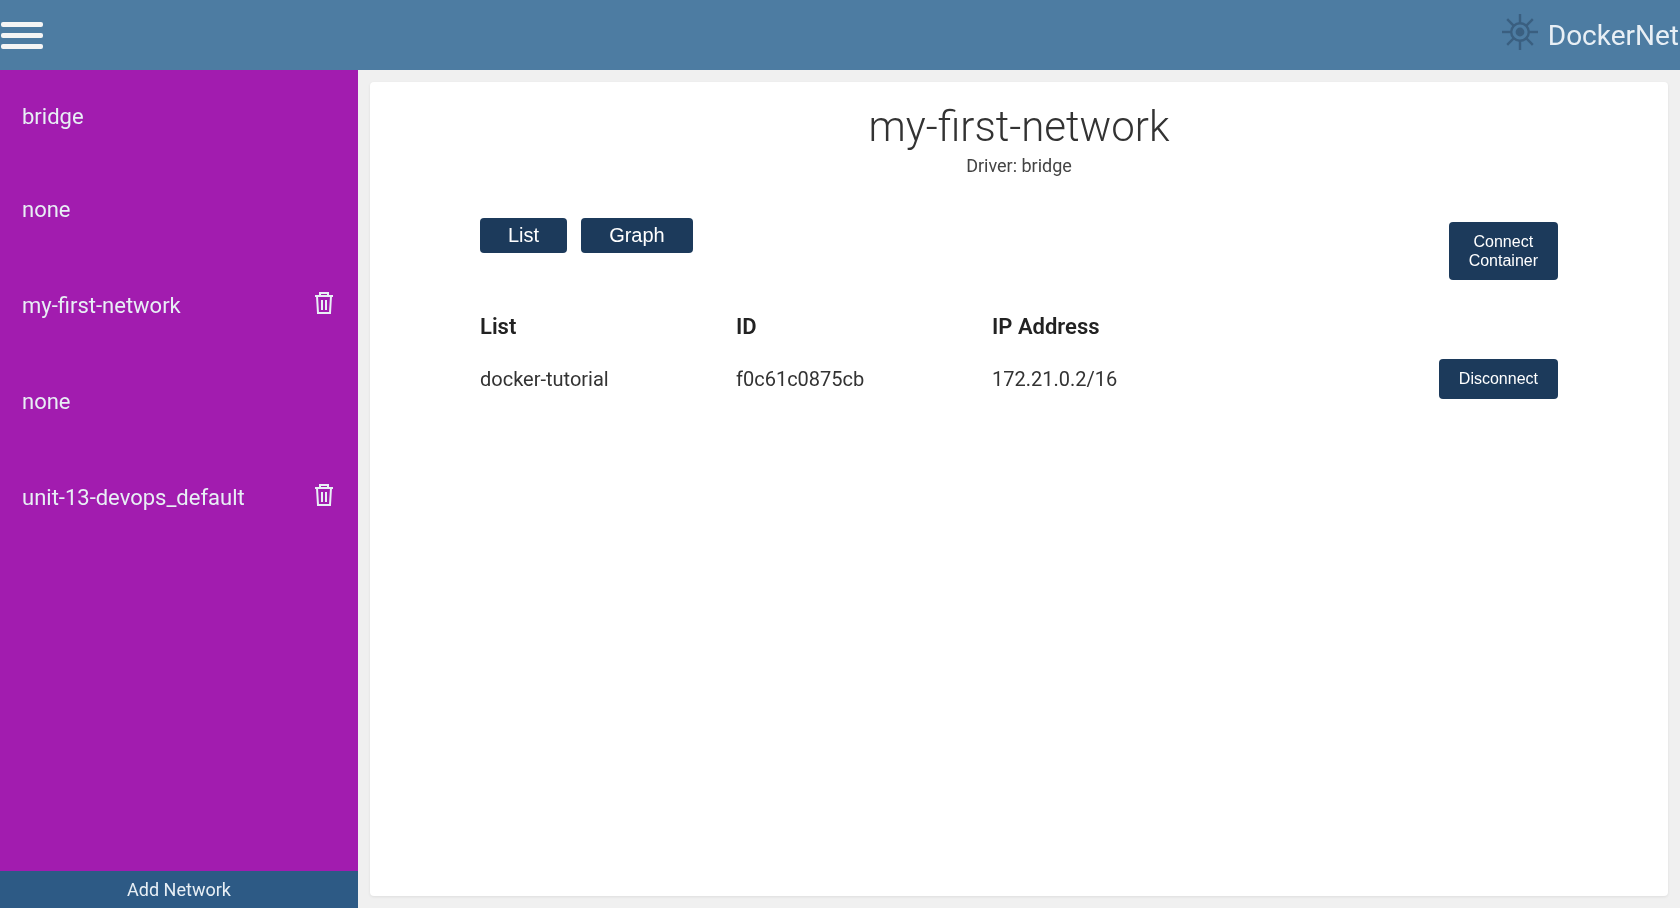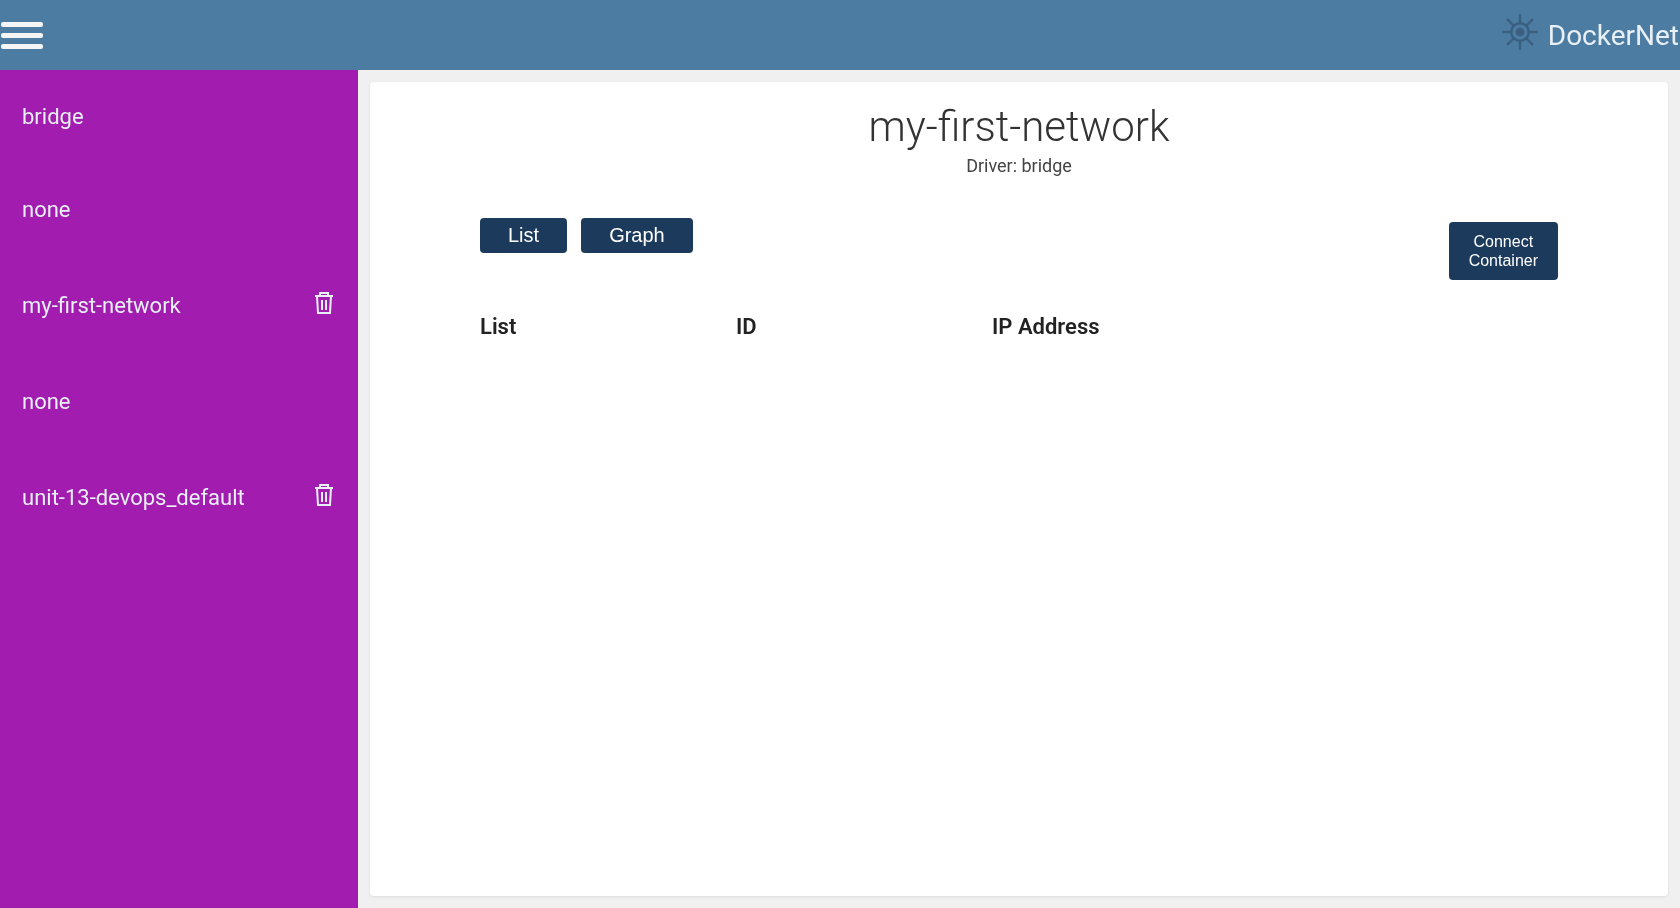--- a/index.html
+++ b/index.html
@@ -220,20 +220,21 @@
             <path d="M3 6h18"></path>
             <path d="M8 6V3h8v3"></path>
             <path d="M5 6l1 17h12l1-17"></path>
             <line x1="10" y1="10" x2="10" y2="20"></line>
             <line x1="14" y1="10" x2="14" y2="20"></line>
           </svg>
         </span>
       </div>
 
     </div>
+    <div class="add-network">Add Network</div>
   </div>
 
   <div class="main">
     <div class="panel">
       <h1 class="panel-title">my-first-network</h1>
       <div class="panel-subtitle">Driver: bridge</div>
 
       <div class="toolbar">
         <div class="view-btns">
           <button class="btn">List</button>
@@ -245,18 +246,26 @@
       </div>
 
       <div class="table">
         <div class="table-row table-header">
           <div class="col-name">List</div>
           <div class="col-id">ID</div>
           <div class="col-ip">IP Address</div>
           <div class="col-action"></div>
         </div>
 
+        <div class="table-row table-body-row">
+          <div class="col-name">docker-tutorial</div>
+          <div class="col-id">f0c61c0875cb</div>
+          <div class="col-ip">172.21.0.2/16</div>
+          <div class="col-action">
+            <button class="btn btn-large">Disconnect</button>
+          </div>
+        </div>
       </div>
 
     </div>
   </div>
 
 </div>
 
 </body></html>

